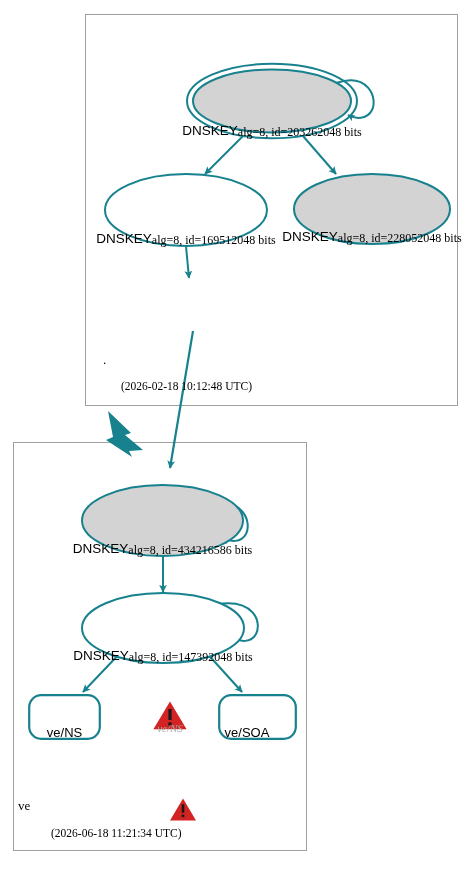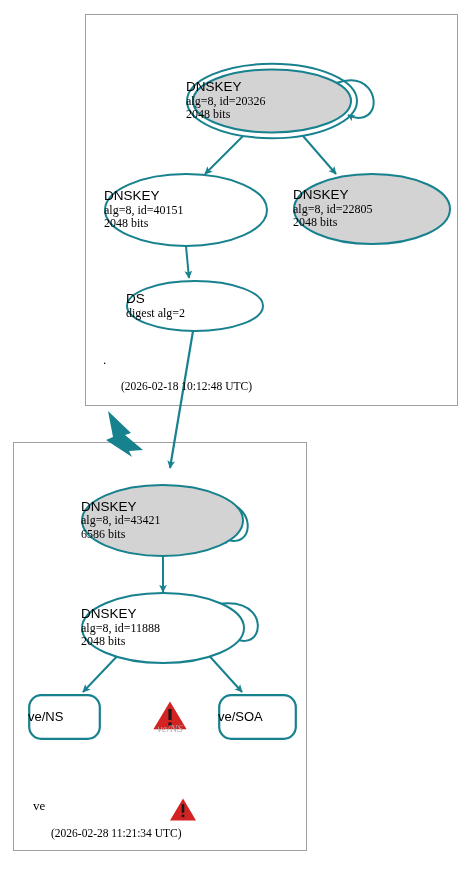--- a/index.html
+++ b/index.html
@@ -15,21 +15,21 @@
     white-space:nowrap;
   }
   .zone-time{
     position:absolute;font-family:"Liberation Serif",serif;font-size:11.5px;color:#000;
     white-space:nowrap;
     padding-left:18px;
   }
   .node{position:absolute;}
   .node .txt{
     position:absolute;left:0;top:0;width:100%;height:100%;
-    display:flex;flex-direction:column;align-items:flex-start;justify-content:center;
+    display:flex;flex-direction:row;align-items:flex-end;justify-content:center;
     pointer-events:none;
   }
   .t1{font-family:"Liberation Sans",sans-serif;font-size:13.5px;color:#000;line-height:1.08;}
   .t2{font-family:"Liberation Serif",serif;font-size:12px;color:#000;line-height:1.12;white-space:nowrap;}
   .rrset .txt{justify-content:center;}
   .rrset .t1{font-size:13px;}
   .warn-label{
     position:absolute;font-family:"Liberation Serif",serif;font-style:italic;
     font-size:11px;color:#a8a8a8;white-space:nowrap;text-align:center;
   }
@@ -88,45 +88,36 @@
       <div class="t2">2048 bits</div>
     </div>
   </div>
 
   <div class="node" style="left:104px;top:173px;width:164px;height:74px;">
     <svg width="164" height="74">
       <ellipse cx="82" cy="37" rx="81" ry="36" fill="#ffffff" stroke="#17818e" stroke-width="2"></ellipse>
     </svg>
     <div class="txt">
       <div class="t1">DNSKEY</div>
-      <div class="t2">alg=8, id=40151</div>
+      <div class="t2">alg=8, id=16951</div>
       <div class="t2">2048 bits</div>
     </div>
   </div>
 
   <div class="node" style="left:293px;top:173px;width:158px;height:72px;">
     <svg width="158" height="72">
       <ellipse cx="79" cy="36" rx="78" ry="35" fill="#d3d3d3" stroke="#17818e" stroke-width="2"></ellipse>
     </svg>
     <div class="txt">
       <div class="t1">DNSKEY</div>
       <div class="t2">alg=8, id=22805</div>
       <div class="t2">2048 bits</div>
     </div>
   </div>
 
-  <div class="node" style="left:126px;top:280px;width:138px;height:52px;">
-    <svg width="138" height="52">
-      <ellipse cx="69" cy="26" rx="68" ry="25" fill="#ffffff" stroke="#17818e" stroke-width="2"></ellipse>
-    </svg>
-    <div class="txt">
-      <div class="t1">DS</div>
-      <div class="t2">digest alg=2</div>
-    </div>
-  </div>
 
   <div class="zone-label" style="left:103px;top:352px;">.</div>
   <div class="zone-time" style="left:103px;top:380px;">(2026-02-18 10:12:48 UTC)</div>
 
   <div class="node" style="left:81px;top:484px;width:163px;height:73px;">
     <svg width="163" height="73">
       <ellipse cx="81.5" cy="36.5" rx="80.5" ry="35.5" fill="#d3d3d3" stroke="#17818e" stroke-width="2"></ellipse>
     </svg>
     <div class="txt">
       <div class="t1">DNSKEY</div>
@@ -134,21 +125,21 @@
       <div class="t2">6586 bits</div>
     </div>
   </div>
 
   <div class="node" style="left:81px;top:592px;width:164px;height:72px;">
     <svg width="164" height="72">
       <ellipse cx="82" cy="36" rx="81" ry="35" fill="#ffffff" stroke="#17818e" stroke-width="2"></ellipse>
     </svg>
     <div class="txt">
       <div class="t1">DNSKEY</div>
-      <div class="t2">alg=8, id=11888</div>
+      <div class="t2">alg=8, id=14739</div>
       <div class="t2">2048 bits</div>
     </div>
   </div>
 
   <div class="node rrset" style="left:28px;top:694px;width:73px;height:46px;">
     <svg width="73" height="46">
       <rect x="1.2" y="1.2" width="70.6" height="43.6" rx="12" ry="12" fill="#ffffff" stroke="#17818e" stroke-width="2.2"></rect>
     </svg>
     <div class="txt">
       <div class="t1">ve/NS</div>
@@ -167,26 +158,26 @@
   <div class="node" style="left:148px;top:696px;width:44px;height:42px;">
     <svg width="44" height="42">
       <path d="M22,3.5 L41,35 L3,35 Z" fill="#ffffff"></path>
       <path d="M22,5.6 L38.6,33.3 L5.4,33.3 Z" fill="#d32323"></path>
       <rect x="20.4" y="13" width="3.2" height="11" fill="#1a1a1a"></rect>
       <rect x="20.4" y="26.4" width="3.2" height="3.2" fill="#1a1a1a"></rect>
     </svg>
   </div>
   <div class="warn-label" style="left:148px;top:722px;width:44px;">ve/NS</div>
 
-  <div class="zone-label" style="left:33px;top:798px;">ve</div>
+  <div class="zone-label" style="left:18px;top:798px;">ve</div>
 
   <div class="node" style="left:166px;top:794px;width:34px;height:33px;">
     <svg width="34" height="33">
       <path d="M17,2.5 L32,28 L2,28 Z" fill="#ffffff"></path>
       <path d="M17,4.4 L30,26.6 L4,26.6 Z" fill="#d32323"></path>
       <rect x="15.7" y="10.2" width="2.6" height="8.6" fill="#1a1a1a"></rect>
       <rect x="15.7" y="20.6" width="2.6" height="2.6" fill="#1a1a1a"></rect>
     </svg>
   </div>
 
-  <div class="zone-time" style="left:33px;top:827px;">(2026-02-28 11:21:34 UTC)</div>
+  <div class="zone-time" style="left:33px;top:827px;">(2026-06-18 11:21:34 UTC)</div>
 
 </div>
 
 </body></html>

